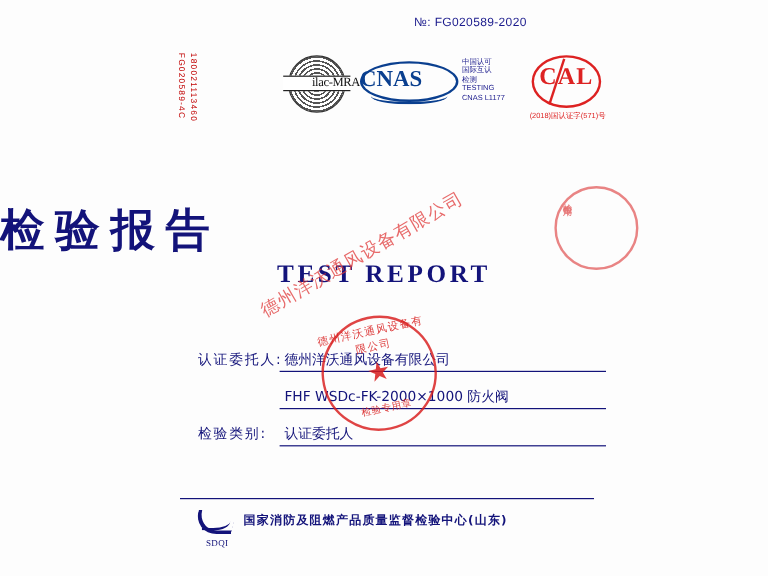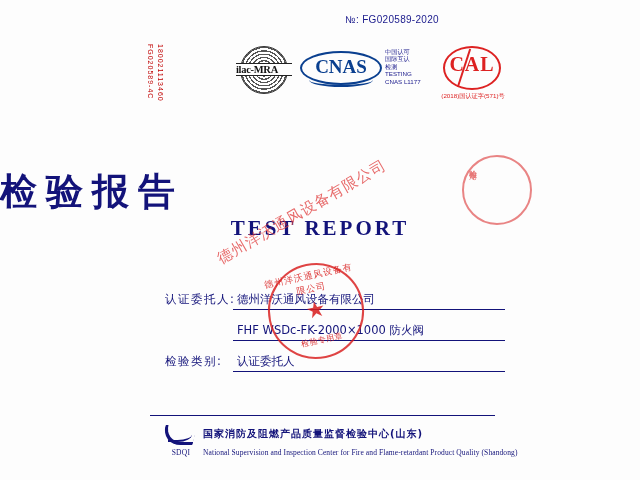--- a/index.html
+++ b/index.html
@@ -109,44 +109,44 @@
     position: absolute;
     left: 0px; top: 21px;
     width: 56px; height: 13px;
     background: #ffffff;
     border-top: 1px solid #222;
     border-bottom: 1px solid #222;
     box-sizing: border-box;
   }
   .ilac-text {
     position: absolute;
-    left: 0; top: 22px;
+    left: 16px; top: 22px;
     width: 56px;
-    font-family: "Liberation Serif", serif;
-    font-weight: bold;
+    text-align: center;
+    font-family: "Liberation Serif", serif;
+    font-weight: normal;
     font-size: 10.5px;
     color: #111;
     letter-spacing: -0.3px;
   }
 
   
   .logo-cnas { left: 137px; width: 82px; height: 56px; }
   .cnas-ell {
     position: absolute;
     left: 0; top: 9px;
     width: 82px; height: 34px;
     border: 2.4px solid #0a3f8f;
     border-radius: 50%;
     box-sizing: border-box;
   }
   .cnas-text {
     position: absolute;
     left: 0; top: 14px;
     width: 82px;
-    text-align: center;
     font-family: "Liberation Serif", serif;
     font-weight: bold;
     font-size: 19px;
     color: #0a3f8f;
     letter-spacing: 0px;
   }
   .cnas-swoosh {
     position: absolute;
     left: 9px; top: 31px;
     width: 64px; height: 12px;
@@ -503,15 +503,14 @@
 
   <div class="watermark">德州洋沃通风设备有限公司</div>
 
   <div class="footer-rule"></div>
   <div class="sdqi-logo">
     <div class="sdqi-swoosh"></div>
     <div class="sdqi-swoosh2"></div>
     <div class="sdqi-text">SDQI</div>
   </div>
   <div class="footer-cn">国家消防及阻燃产品质量监督检验中心(山东)</div>
-  <div class="footer-en">National Supervision and Inspection Center for Fire and Flame-retardant Product Quality (Shandong)</div>
 
 </div>
 
 </body></html>

